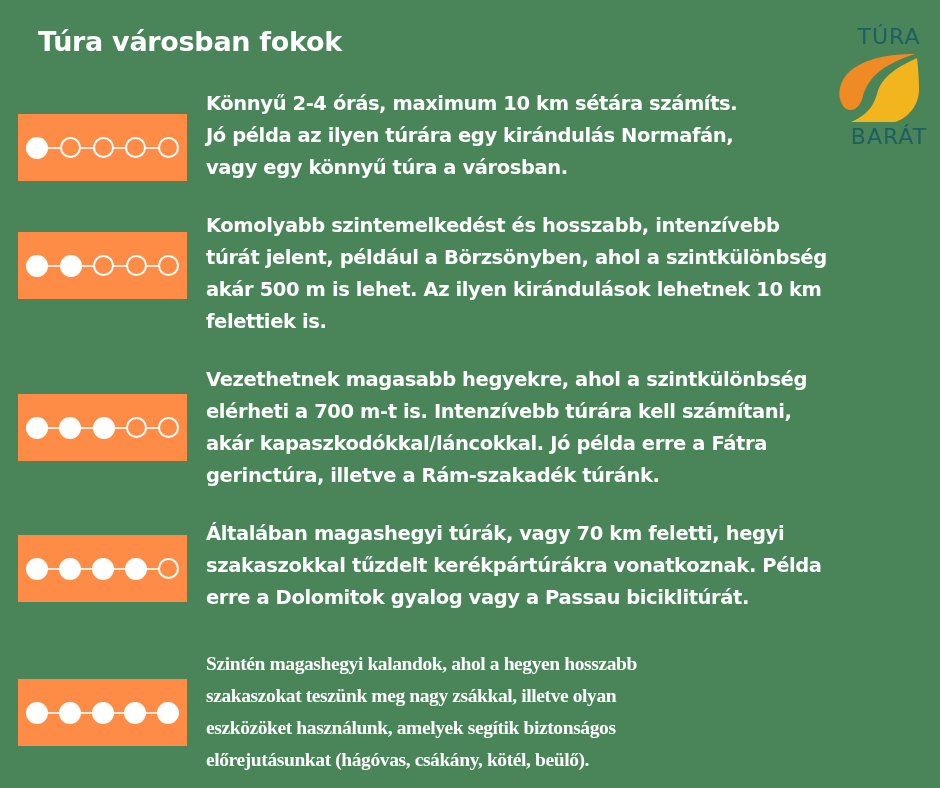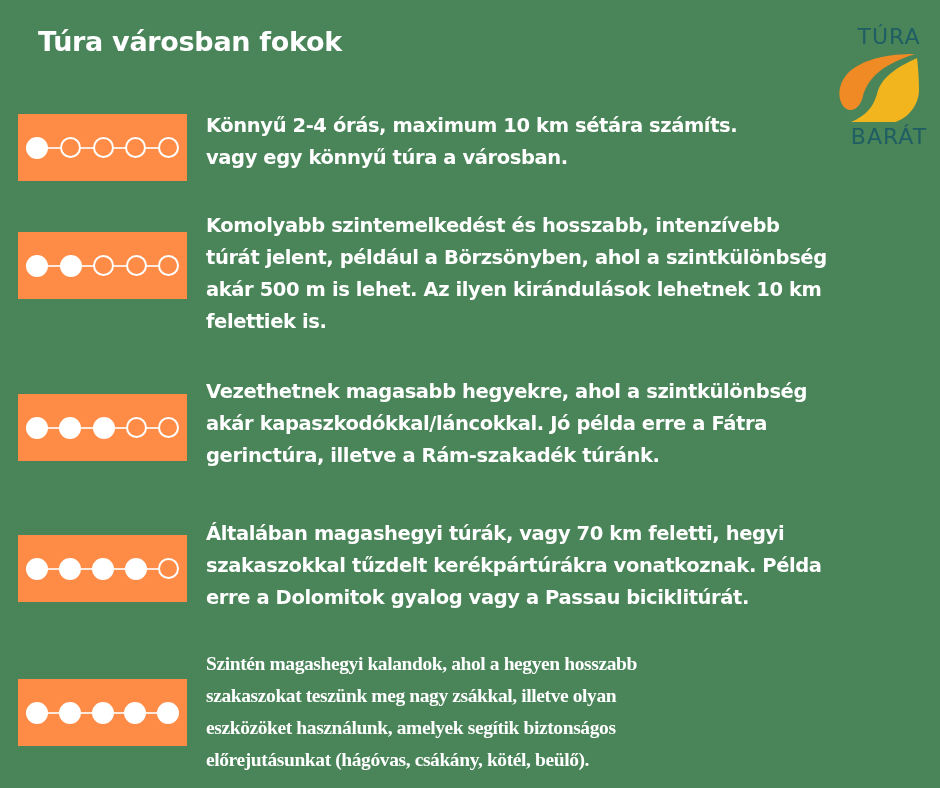--- a/index.html
+++ b/index.html
@@ -70,22 +70,23 @@
 
 <div class="level" style="top:114px;">
   <div class="dots">
     <span class="dot filled"></span>
     <span class="dot"></span>
     <span class="dot"></span>
     <span class="dot"></span>
     <span class="dot"></span>
   </div>
 </div>
-<div class="desc" style="top:110px;">
+<div class="desc" style="top:88px;">
   <span class="line">Könnyű 2-4 órás, maximum 10 km sétára  számíts.</span>
+  <span class="line">Jó példa az ilyen túrára egy kirándulás Normafán,</span>
   <span class="line">vagy egy könnyű túra a városban.</span>
 </div>
 
 <div class="level" style="top:232px;">
   <div class="dots">
     <span class="dot filled"></span>
     <span class="dot filled"></span>
     <span class="dot"></span>
     <span class="dot"></span>
     <span class="dot"></span>
@@ -100,22 +101,23 @@
 
 <div class="level" style="top:394px;">
   <div class="dots">
     <span class="dot filled"></span>
     <span class="dot filled"></span>
     <span class="dot filled"></span>
     <span class="dot"></span>
     <span class="dot"></span>
   </div>
 </div>
-<div class="desc" style="top:364px;margin-top:12px;">
+<div class="desc" style="top:364px;">
   <span class="line">Vezethetnek magasabb hegyekre, ahol a szintkülönbség</span>
+  <span class="line">elérheti a 700 m-t is. Intenzívebb túrára kell számítani,</span>
   <span class="line">akár kapaszkodókkal/láncokkal. Jó példa erre a Fátra</span>
   <span class="line">gerinctúra, illetve a Rám-szakadék túránk.</span>
 </div>
 
 <div class="level" style="top:535px;">
   <div class="dots">
     <span class="dot filled"></span>
     <span class="dot filled"></span>
     <span class="dot filled"></span>
     <span class="dot filled"></span>

